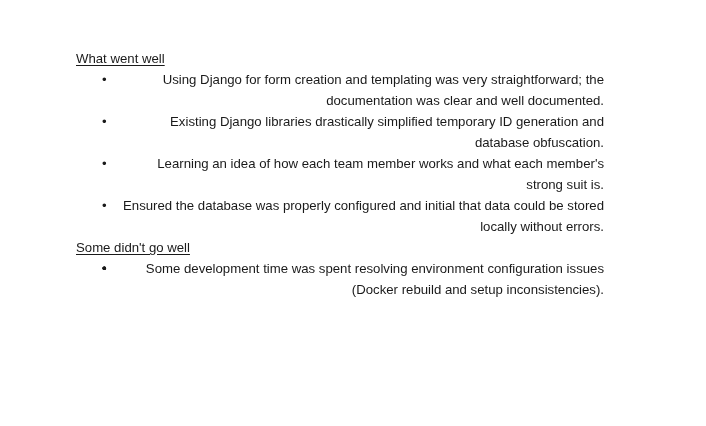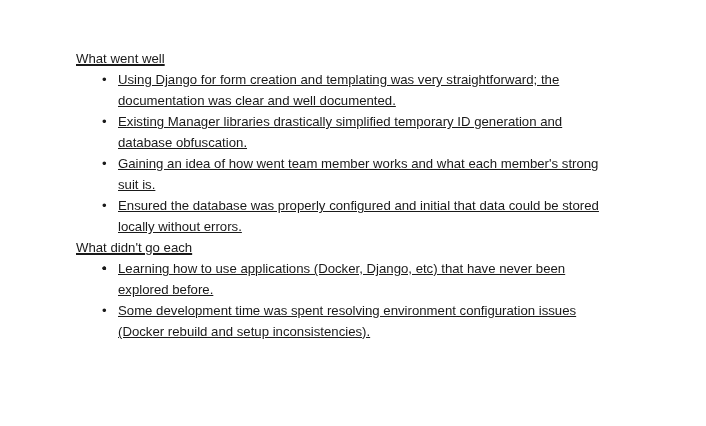--- a/index.html
+++ b/index.html
@@ -16,21 +16,20 @@
     color: #1a1a1a;
     -webkit-font-smoothing: antialiased;
   }
   .page {
     position: relative;
     width: 706px;
     height: 321px;
     background: #ffffff;
     box-sizing: border-box;
     padding: 48px 76px 0 76px;
-    text-decoration: underline;
   }
   .doc-body {
     font-size: 13.2px;
     line-height: 21px;
   }
   .section {
     margin: 0;
     padding: 0;
   }
   .section-heading {
@@ -62,62 +61,62 @@
     left: 26px;
     top: 0;
     width: 10px;
     line-height: 21px;
     font-size: 13.2px;
     color: #1a1a1a;
   }
   ul.bullet-list > li .bullet-text {
     display: block;
     max-width: 486px;
+    text-align: right;
   }
 </style>
 </head>
 <body>
 
 <div class="page">
   <div class="doc-body">
 
     <div class="section">
       <div class="section-heading">What went well</div>
       <ul class="bullet-list">
         <li>
           <span class="bullet-dot">•</span>
           <span class="bullet-text">Using Django for form creation and templating was very straightforward; the documentation was clear and well documented.</span>
         </li>
         <li>
           <span class="bullet-dot">•</span>
-          <span class="bullet-text">Existing Manager libraries drastically simplified temporary ID generation and database obfuscation.</span>
+          <span class="bullet-text">Existing Django libraries drastically simplified temporary ID generation and database obfuscation.</span>
         </li>
         <li>
           <span class="bullet-dot">•</span>
-          <span class="bullet-text">Gaining an idea of how went team member works and what each member's strong suit is.</span>
+          <span class="bullet-text">Learning an idea of how each team member works and what each member's strong suit is.</span>
         </li>
         <li>
           <span class="bullet-dot">•</span>
           <span class="bullet-text">Ensured the database was properly configured and initial that data could be stored locally without errors.</span>
         </li>
       </ul>
     </div>
 
     <div class="section">
-      <div class="section-heading">What didn't go each</div>
+      <div class="section-heading">Some didn't go well</div>
       <ul class="bullet-list">
         <li>
           <span class="bullet-dot">•</span>
         </li>
         <li>
           <span class="bullet-dot">•</span>
         </li>
         <li>
           <span class="bullet-dot">•</span>
-          <span class="bullet-text">Learning how to use applications (Docker, Django, etc) that have never been explored before.</span>
         </li>
         <li>
           <span class="bullet-dot">•</span>
           <span class="bullet-text">Some development time was spent resolving environment configuration issues (Docker rebuild and setup inconsistencies).</span>
         </li>
       </ul>
     </div>
 
   </div>
 </div>

